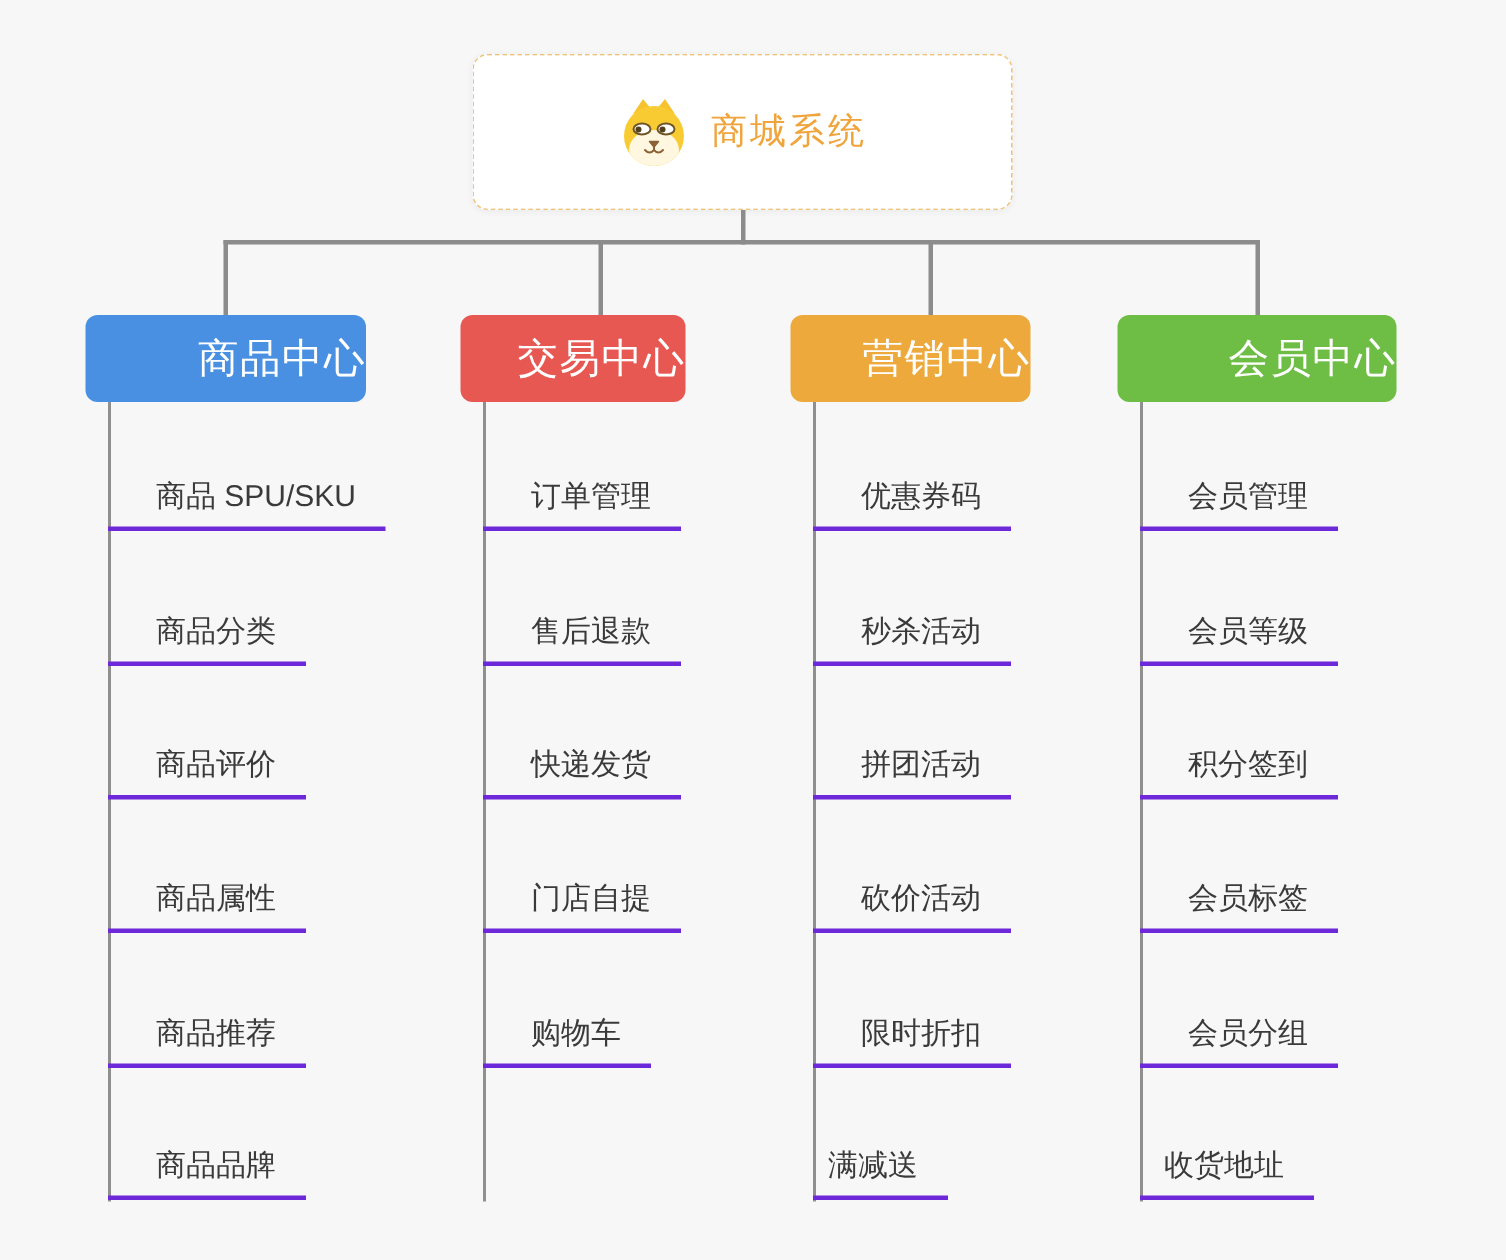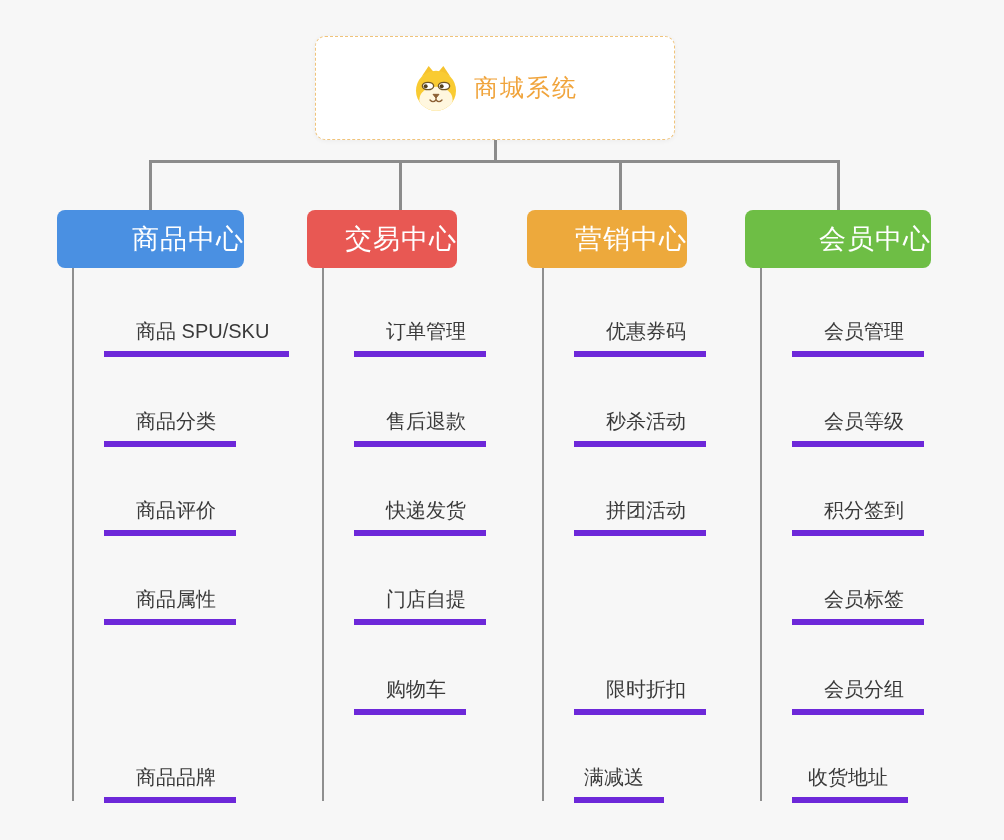--- a/index.html
+++ b/index.html
@@ -29,21 +29,21 @@
     display:flex;align-items:center;justify-content:flex-end;
     color:#ffffff;font-size:27px;letter-spacing:1px;white-space:nowrap;
     box-sizing:border-box;
   }
   
   .trunk{position:absolute;width:2px;background:#8f8f8f;}
   
   .leaf{
     position:absolute;
     font-size:20px;color:#3a3a3a;line-height:24px;white-space:nowrap;
-    padding:0 20px 8px 32px;border-bottom:6px solid #6d28d9;margin-left:32px;
+    padding:0 20px 8px 32px;border-bottom:3px solid #6d28d9;
   }
 </style>
 </head>
 <body>
 
 <div id="stage">
 
   <div class="root-node">
     <svg class="root-icon" viewBox="0 0 72 72" aria-hidden="true">
 
@@ -76,39 +76,41 @@
     <div class="conn" style="left: 149px; top: 160px; width: 690.5px; height: 3px; background: rgb(140, 140, 140);"></div>
     <div class="conn" style="left: 149px; top: 160px; width: 3px; height: 50px; background: rgb(140, 140, 140);"></div>
     <div class="branch-box" style="left: 57px; width: 187px; background: rgb(74, 144, 226);">
       <span>商品中心</span>
     </div>
     <div class="trunk" style="left: 72px; top: 268px; height: 533px;"></div>
     <div class="leaf" style="left: 72px; top: 319px;">商品 SPU/SKU</div>
     <div class="leaf" style="left: 72px; top: 409px;">商品分类</div>
     <div class="leaf" style="left: 72px; top: 498px;">商品评价</div>
     <div class="leaf" style="left: 72px; top: 587px;">商品属性</div>
+    <div class="leaf" style="left: 72px; top: 677px;">商品推荐</div>
     <div class="leaf" style="left: 72px; top: 765px;">商品品牌</div>
     <div class="conn" style="left: 399px; top: 160px; width: 3px; height: 50px; background: rgb(140, 140, 140);"></div>
     <div class="branch-box" style="left: 307px; width: 150px; background: rgb(232, 88, 83);">
       <span>交易中心</span>
     </div>
     <div class="trunk" style="left: 322px; top: 268px; height: 533px;"></div>
     <div class="leaf" style="left: 322px; top: 319px;">订单管理</div>
     <div class="leaf" style="left: 322px; top: 409px;">售后退款</div>
     <div class="leaf" style="left: 322px; top: 498px;">快递发货</div>
     <div class="leaf" style="left: 322px; top: 587px;">门店自提</div>
     <div class="leaf" style="left: 322px; top: 677px;">购物车</div>
     <div class="conn" style="left: 618.5px; top: 160px; width: 3px; height: 50px; background: rgb(140, 140, 140);"></div>
     <div class="branch-box" style="left: 527px; width: 160px; background: rgb(237, 169, 60);">
       <span>营销中心</span>
     </div>
     <div class="trunk" style="left: 542px; top: 268px; height: 533px;"></div>
     <div class="leaf" style="left: 542px; top: 319px;">优惠券码</div>
     <div class="leaf" style="left: 542px; top: 409px;">秒杀活动</div>
     <div class="leaf" style="left: 542px; top: 498px;">拼团活动</div>
+    <div class="leaf" style="left: 542px; top: 587px;">砍价活动</div>
     <div class="leaf" style="left: 542px; top: 677px;">限时折扣</div>
     <div class="leaf" style="left: 542px; top: 765px; padding-left: 10px;">满减送</div>
     <div class="conn" style="left: 836.5px; top: 160px; width: 3px; height: 50px; background: rgb(140, 140, 140);"></div>
     <div class="branch-box" style="left: 745px; width: 186px; background: rgb(110, 190, 69);">
       <span>会员中心</span>
     </div>
     <div class="trunk" style="left: 760px; top: 268px; height: 533px;"></div>
     <div class="leaf" style="left: 760px; top: 319px;">会员管理</div>
     <div class="leaf" style="left: 760px; top: 409px;">会员等级</div>
     <div class="leaf" style="left: 760px; top: 498px;">积分签到</div>

